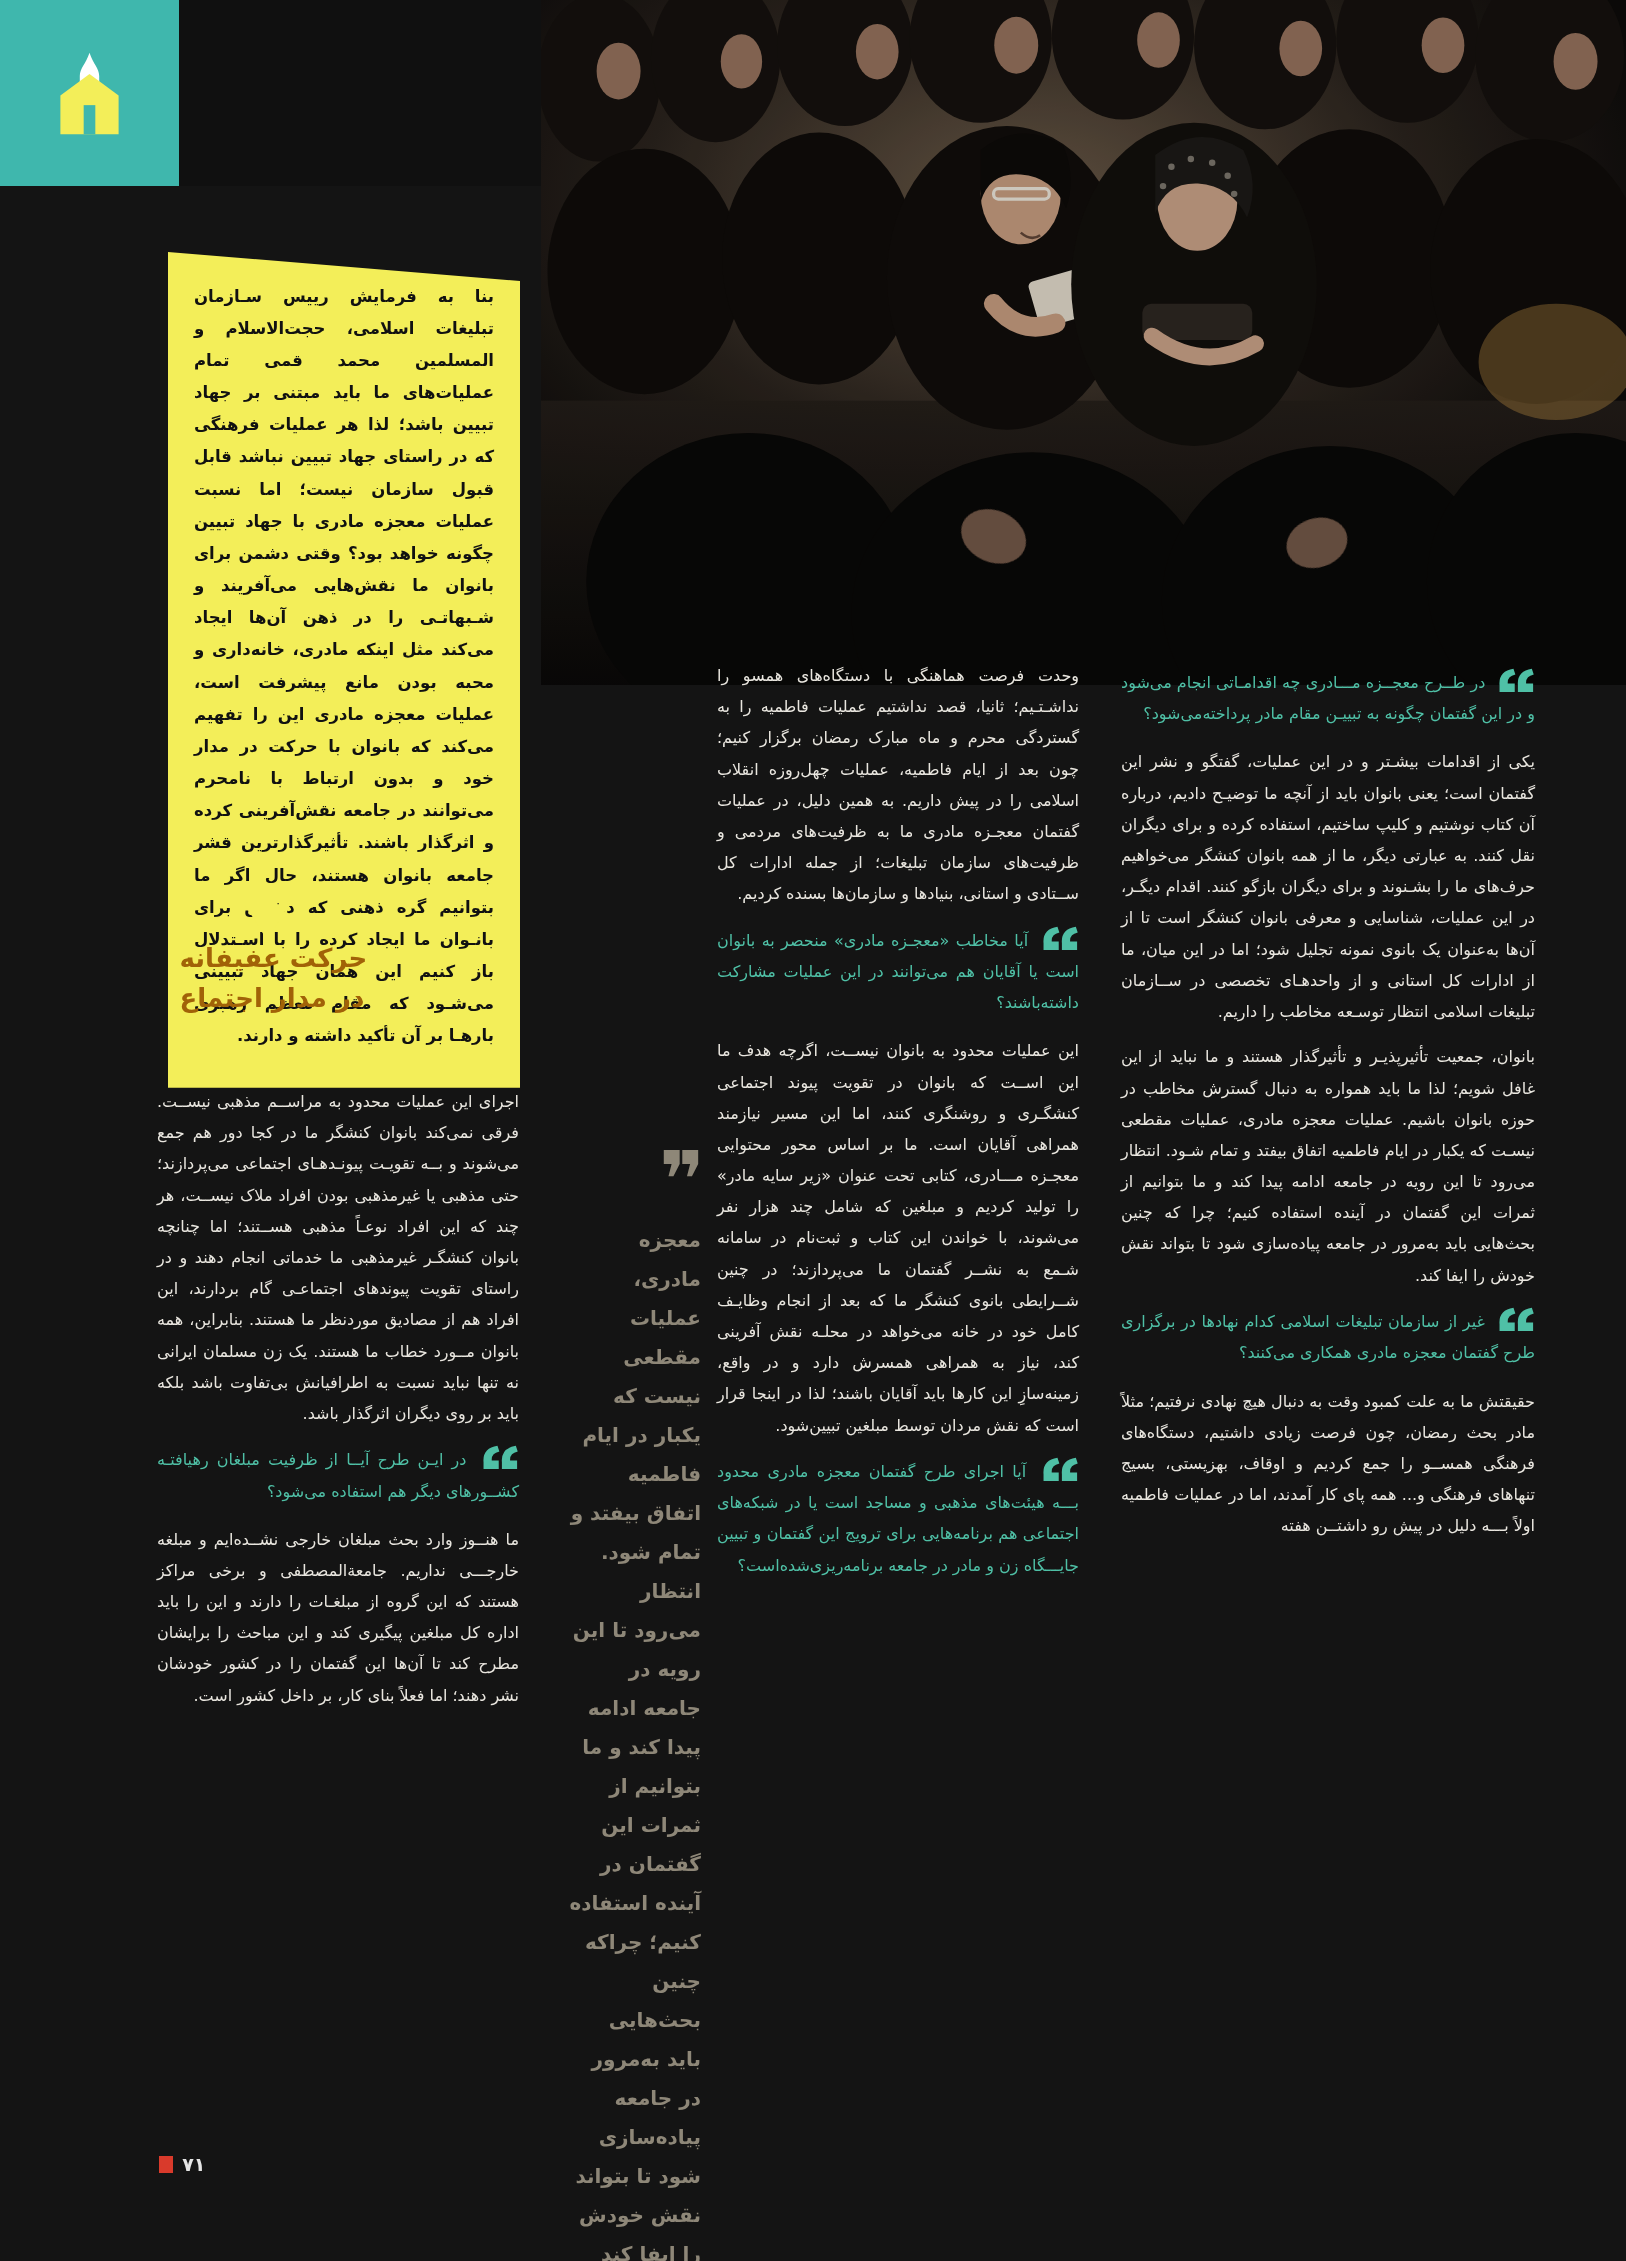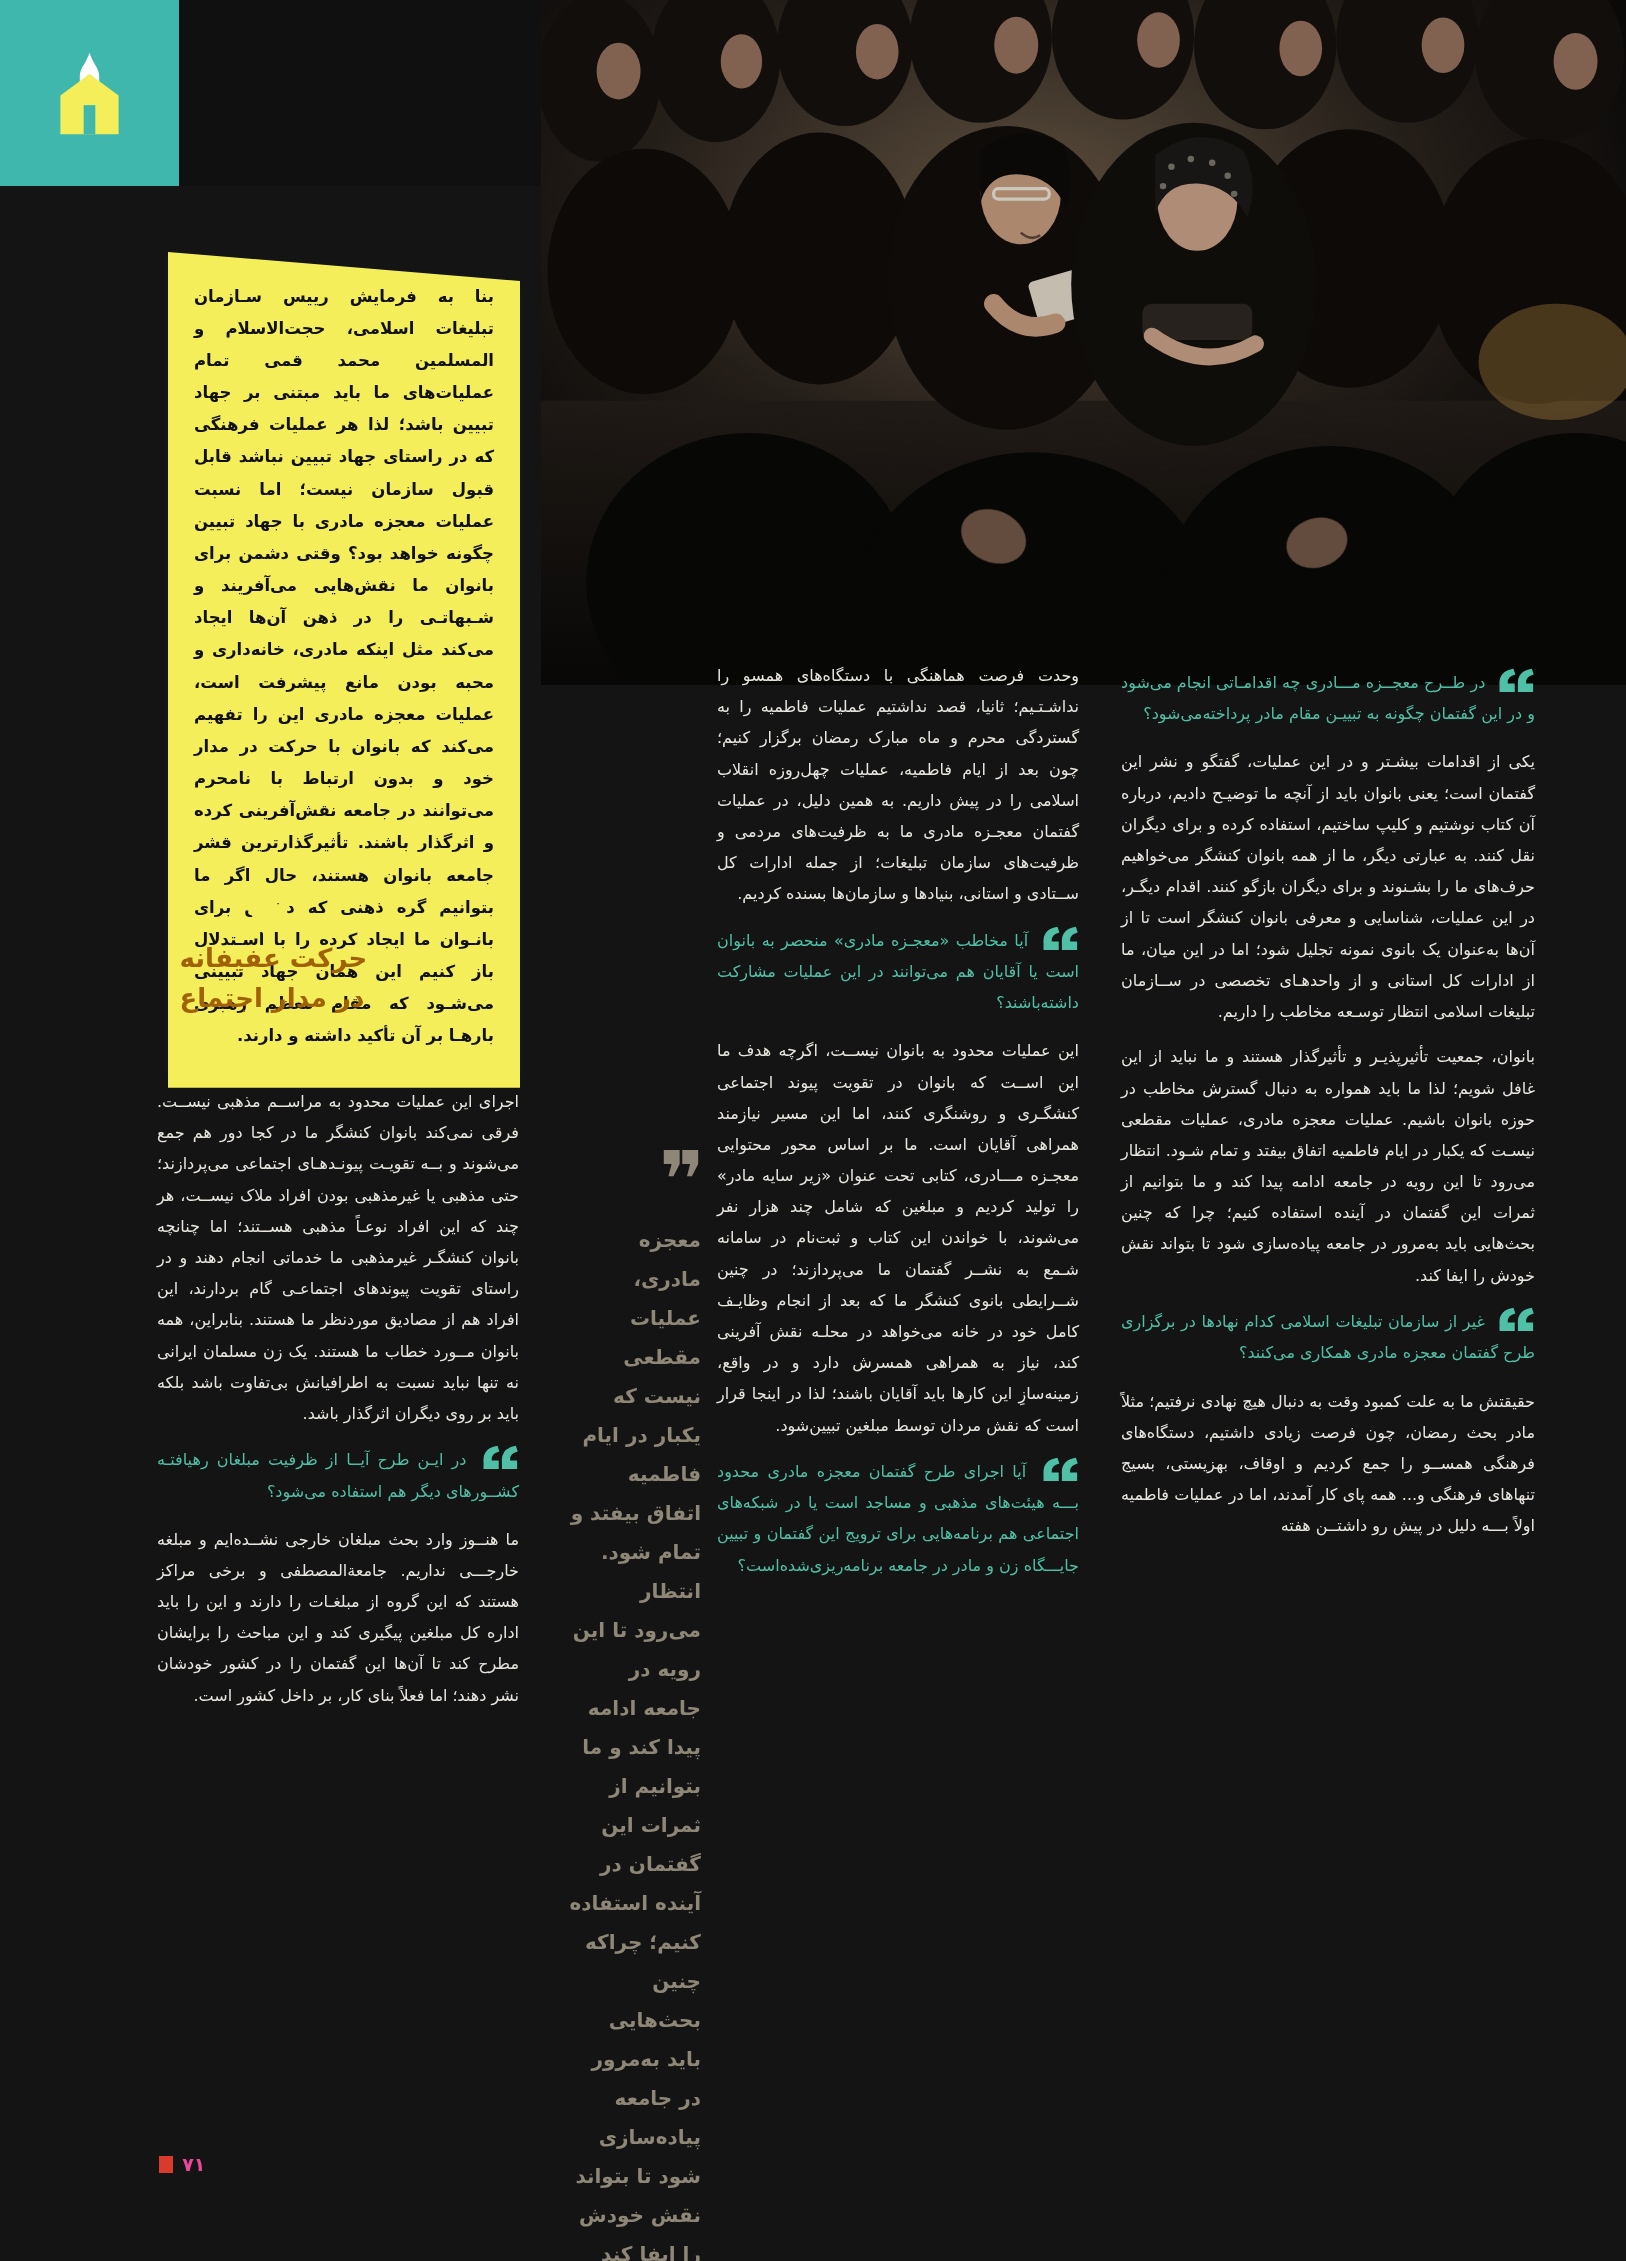--- a/index.html
+++ b/index.html
@@ -169,21 +169,21 @@
   
   .folio {
     position: absolute;
     left: 160px;
     top: 2153px;
     display: flex;
     align-items: center;
     gap: 9px;
   }
   .folio .num {
-    color: #ec4899;
+    color: #e5e5e5;
     font-size: 19px;
     font-weight: 700;
     letter-spacing: 1.3px;
   }
   .folio .tick {
     width: 14.2px;
     height: 17px;
     background: #d93a2b;
   }
 </style>

